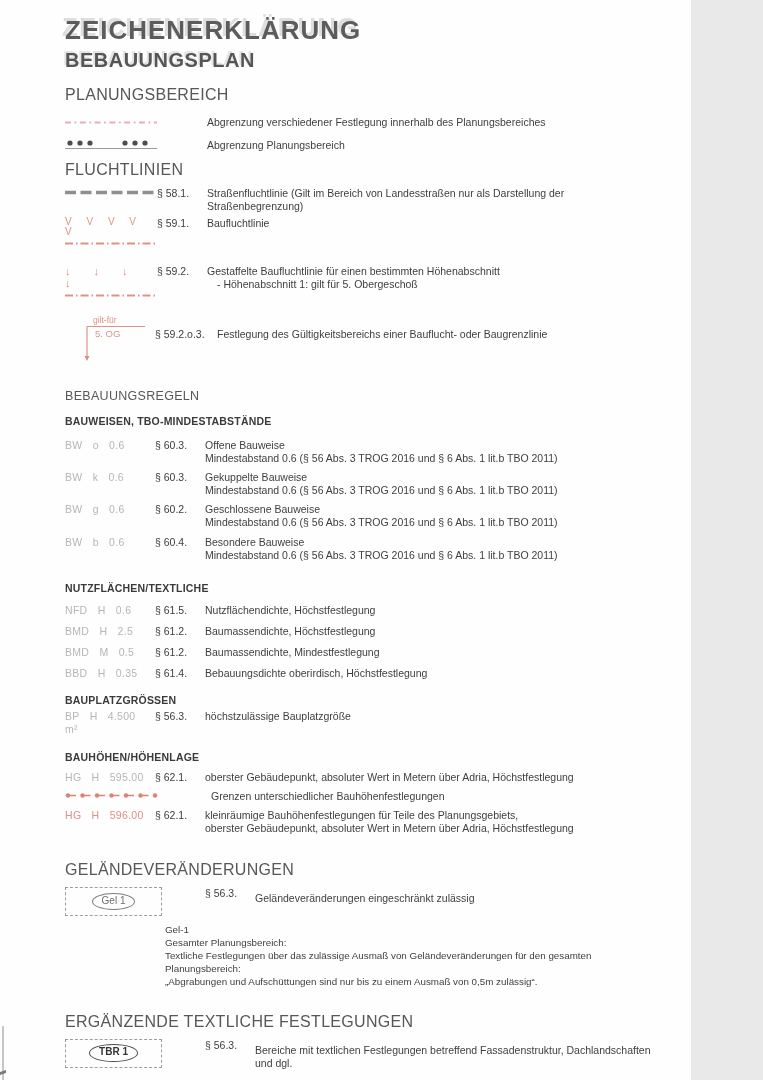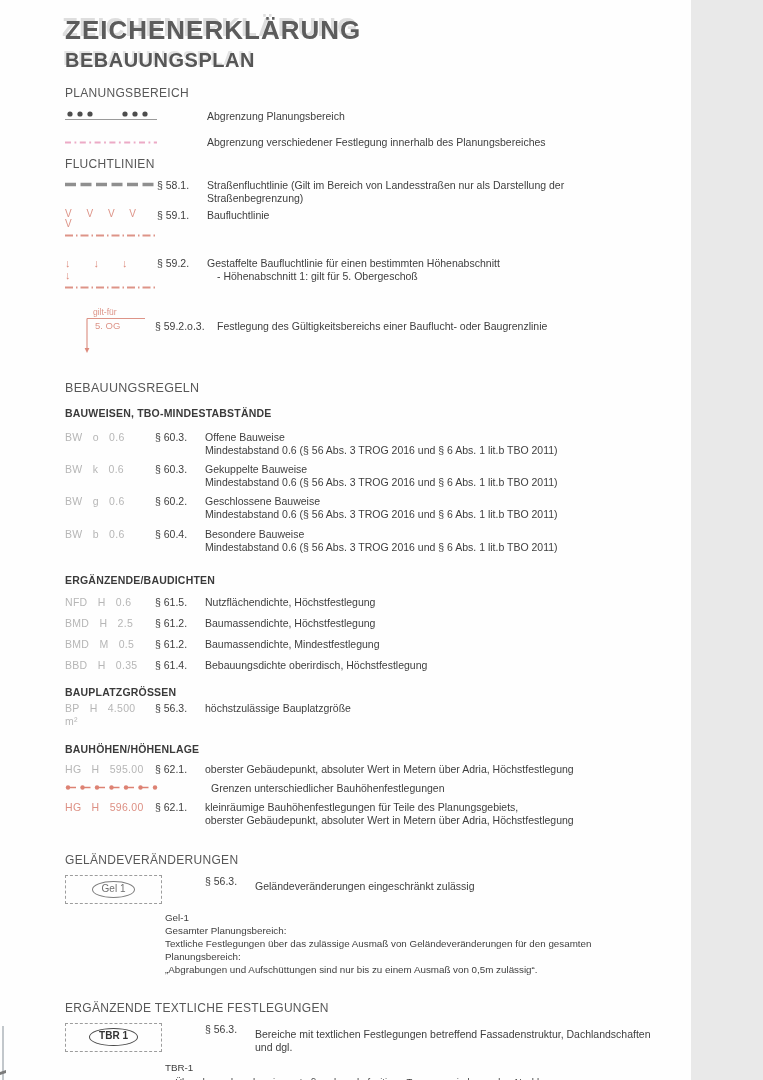--- a/index.html
+++ b/index.html
@@ -4,21 +4,21 @@
 <style>
   html,body{margin:0;padding:0;background:#e9e9e9;}
   .page{position:relative;width:691px;height:1080px;background:#fefefe;overflow:hidden;
         font-family:"Liberation Sans",sans-serif;color:#3e3e3e;}
   .content{padding:16px 40px 0 65px;}
 
   h1.main{margin:0;font-size:26px;font-weight:700;letter-spacing:1px;color:#5c5c5c;
           text-shadow:-3px -3px 0 rgba(150,150,150,0.30);line-height:1.15;}
   h2.subtitle{margin:3px 0 0;font-size:20px;font-weight:700;letter-spacing:0.5px;color:#565656;
           text-shadow:-2px -2px 0 rgba(160,160,160,0.28);line-height:1.15;}
-  .sec{margin:0;font-size:12px;font-weight:400;letter-spacing:0.3px;color:#575757;}
+  .sec{margin:0;font-size:16px;font-weight:400;letter-spacing:0.3px;color:#575757;}
   .sub{margin:0;font-size:10.5px;font-weight:700;letter-spacing:0.2px;color:#3a3a3a;}
 
   .row{display:flex;align-items:flex-start;font-size:10.5px;line-height:1.25;}
   .col-sym{flex:0 0 90px;}
   .col-ref{flex:0 0 50px;white-space:nowrap;}
   .col-ref.wide{flex:0 0 62px;}
   .col-desc{flex:1;}
   .sym-text{color:#b6b6b6;word-spacing:7px;letter-spacing:0.3px;}
   .sym-text.red{color:#dd9084;}
   .indent{padding-left:10px;}
@@ -44,46 +44,46 @@
 </head>
 <body>
 
 <div class="page">
   <div class="content">
 
     <h1 class="main">ZEICHENERKLÄRUNG</h1>
     <h2 class="subtitle">BEBAUUNGSPLAN</h2>
 
     <p class="sec mt14">PLANUNGSBEREICH</p>
+    <div class="row mt12">
+      <div class="col-sym">
+        <svg width="92" height="7" viewBox="0 0 92 7">
+          <line x1="0" y1="3.5" x2="92" y2="3.5" stroke="#ecaac6" stroke-width="2.2" stroke-dasharray="6 3.5 1.8 3.5"></line>
+        </svg>
+      </div>
+      <div class="col-ref"></div>
+      <div class="col-desc">Abgrenzung verschiedener Festlegung innerhalb des Planungsbereiches</div>
+    </div>
     <div class="row mt10">
       <div class="col-sym">
         <svg width="92" height="11" viewBox="0 0 92 11">
           <line x1="0" y1="9.5" x2="92" y2="9.5" stroke="#9a9a9a" stroke-width="1"></line>
           <g fill="#4d4d4d">
               <circle cx="5" cy="4" r="2.6"></circle>
               <circle cx="15" cy="4" r="2.6"></circle>
               <circle cx="25" cy="4" r="2.6"></circle>
           <circle cx="60" cy="4" r="2.6"></circle>
               <circle cx="70" cy="4" r="2.6"></circle>
               <circle cx="80" cy="4" r="2.6"></circle>
             </g>
         </svg>
       </div>
       <div class="col-ref"></div>
       <div class="col-desc">Abgrenzung Planungsbereich</div>
     </div>
-    <div class="row mt12">
-      <div class="col-sym">
-        <svg width="92" height="7" viewBox="0 0 92 7">
-          <line x1="0" y1="3.5" x2="92" y2="3.5" stroke="#ecaac6" stroke-width="2.2" stroke-dasharray="6 3.5 1.8 3.5"></line>
-        </svg>
-      </div>
-      <div class="col-ref"></div>
-      <div class="col-desc">Abgrenzung verschiedener Festlegung innerhalb des Planungsbereiches</div>
-    </div>
 
     <p class="sec mt16">FLUCHTLINIEN</p>
     <div class="row mt8">
       <div class="col-sym">
         <svg width="92" height="9" viewBox="0 0 92 9">
           <line x1="0" y1="4.5" x2="92" y2="4.5" stroke="#8f8f8f" stroke-width="3.4" stroke-dasharray="11 4.5"></line>
         </svg>
       </div>
       <div class="col-ref">§ 58.1.</div>
       <div class="col-desc">Straßenfluchtlinie (Gilt im Bereich von Landesstraßen nur als Darstellung der Straßenbegrenzung)</div>
@@ -154,21 +154,21 @@
     </div>
     <div class="row mt6">
       <div class="col-sym sym-text">BW b 0.6</div>
       <div class="col-ref">§ 60.4.</div>
       <div class="col-desc">
         <div>Besondere Bauweise</div>
         <div>Mindestabstand 0.6 (§ 56 Abs. 3 TROG 2016 und § 6 Abs. 1 lit.b TBO 2011)</div>
       </div>
     </div>
 
-    <p class="sub mt20">ERGÄNZENDE/BAUDICHTEN</p>
+    <p class="sub mt20">NUTZFLÄCHEN/TEXTLICHE</p>
     <div class="row mt10">
       <div class="col-sym sym-text">NFD H 0.6</div>
       <div class="col-ref">§ 61.5.</div>
       <div class="col-desc">Nutzflächendichte, Höchstfestlegung</div>
     </div>
     <div class="row mt8">
       <div class="col-sym sym-text">BMD H 2.5</div>
       <div class="col-ref">§ 61.2.</div>
       <div class="col-desc">Baumassendichte, Höchstfestlegung</div>
     </div>

